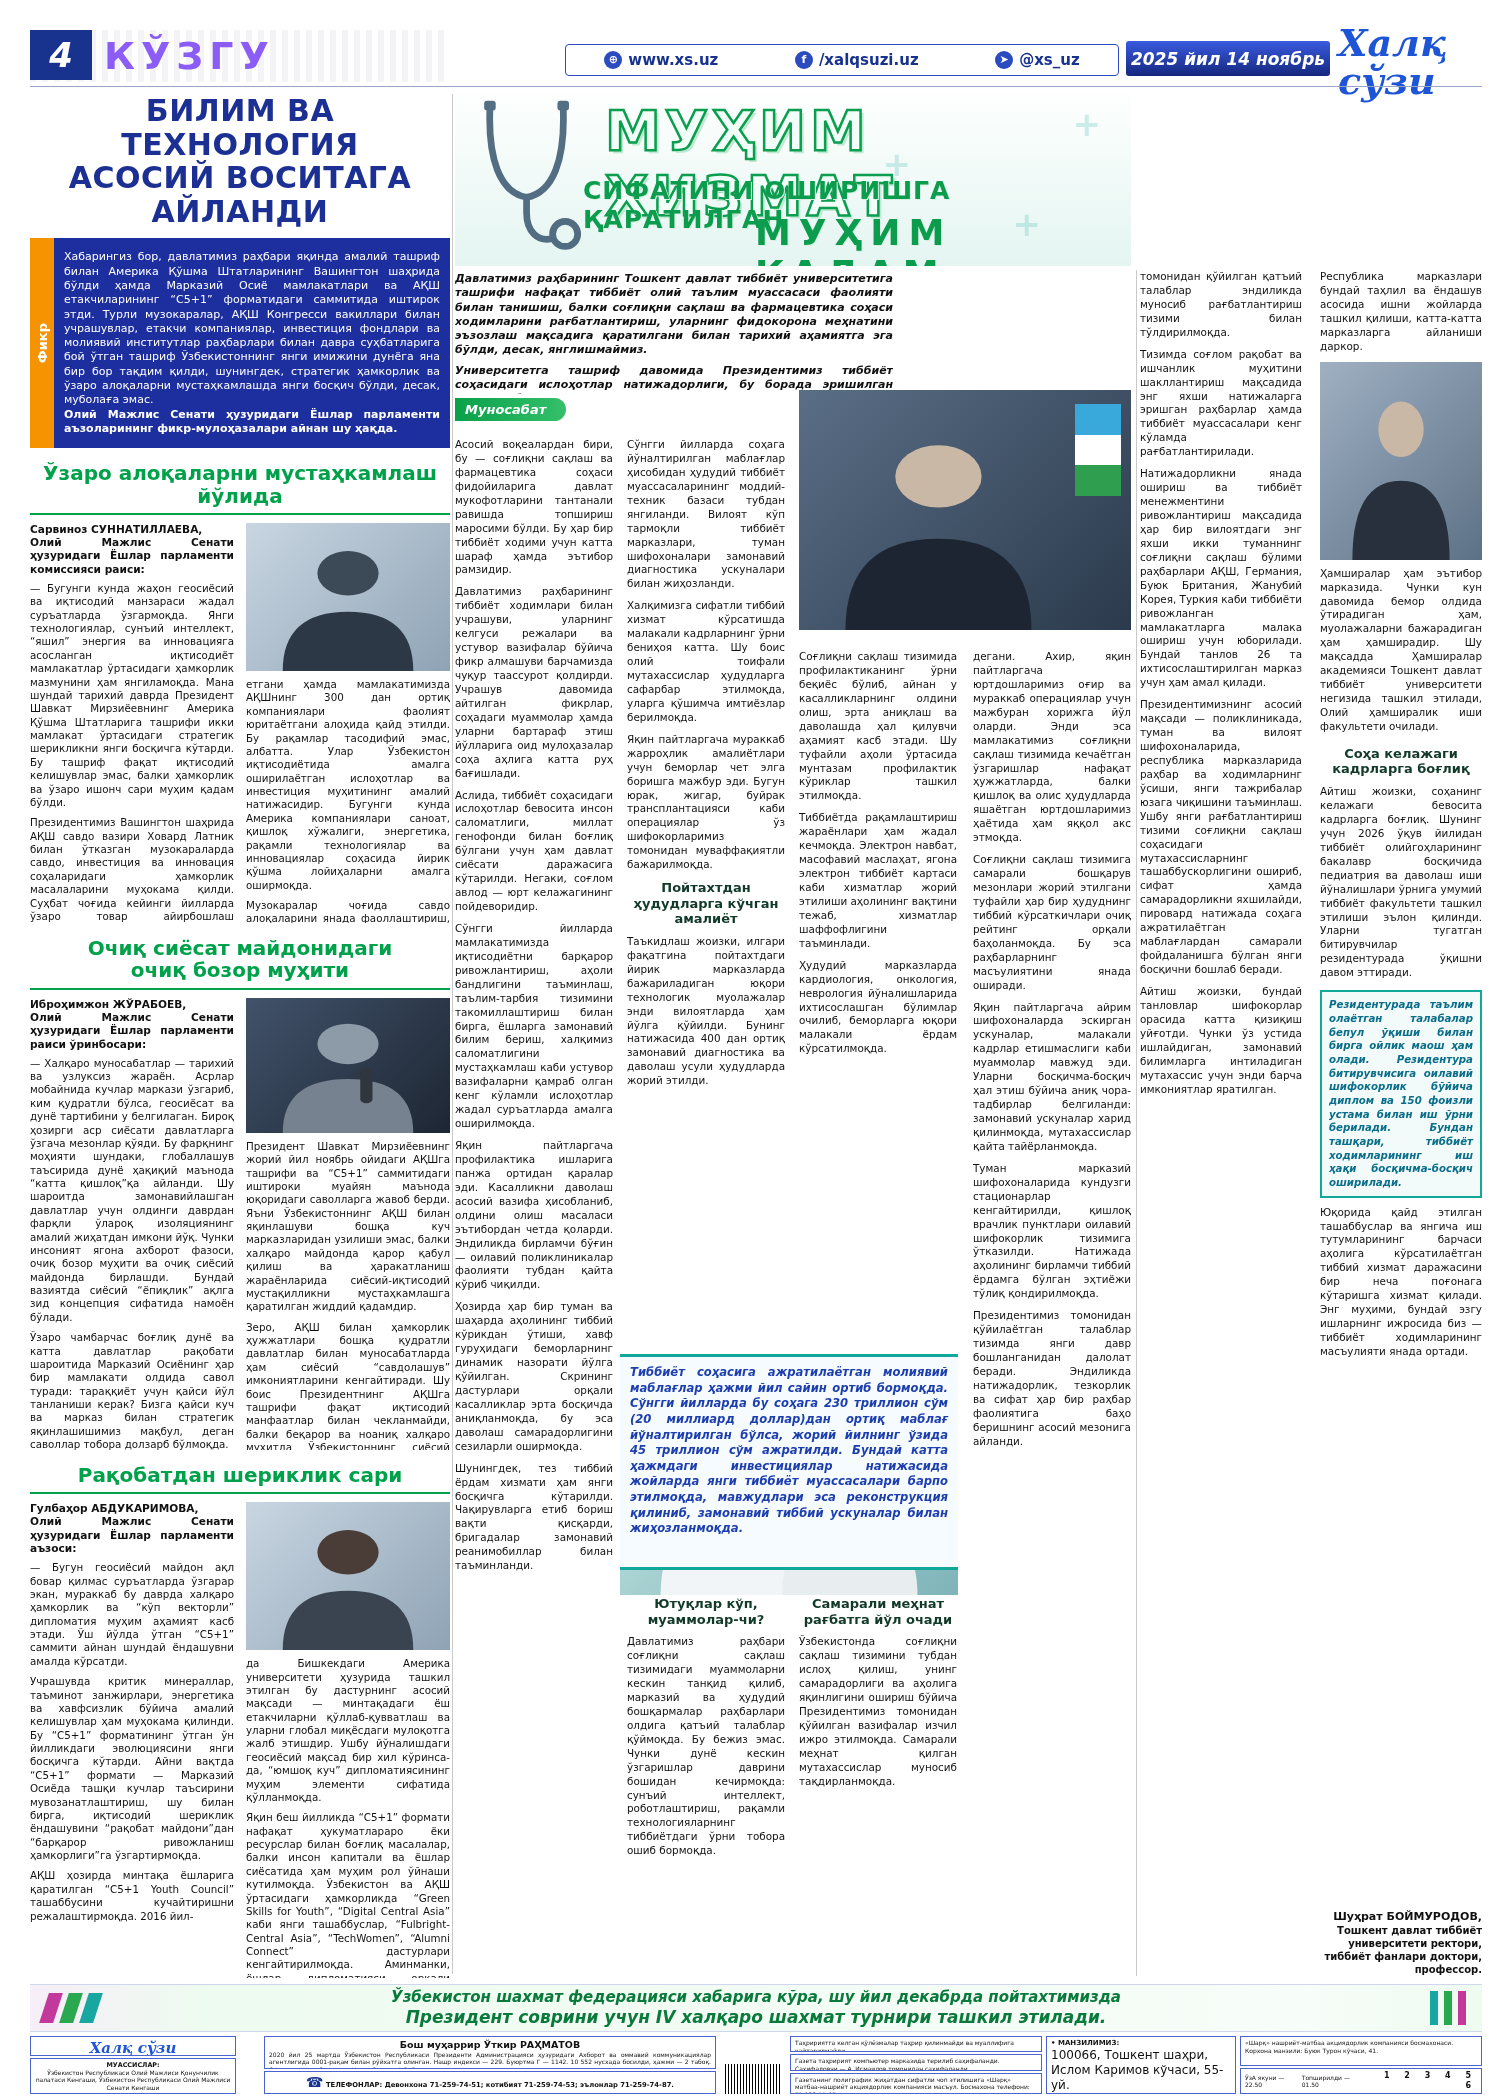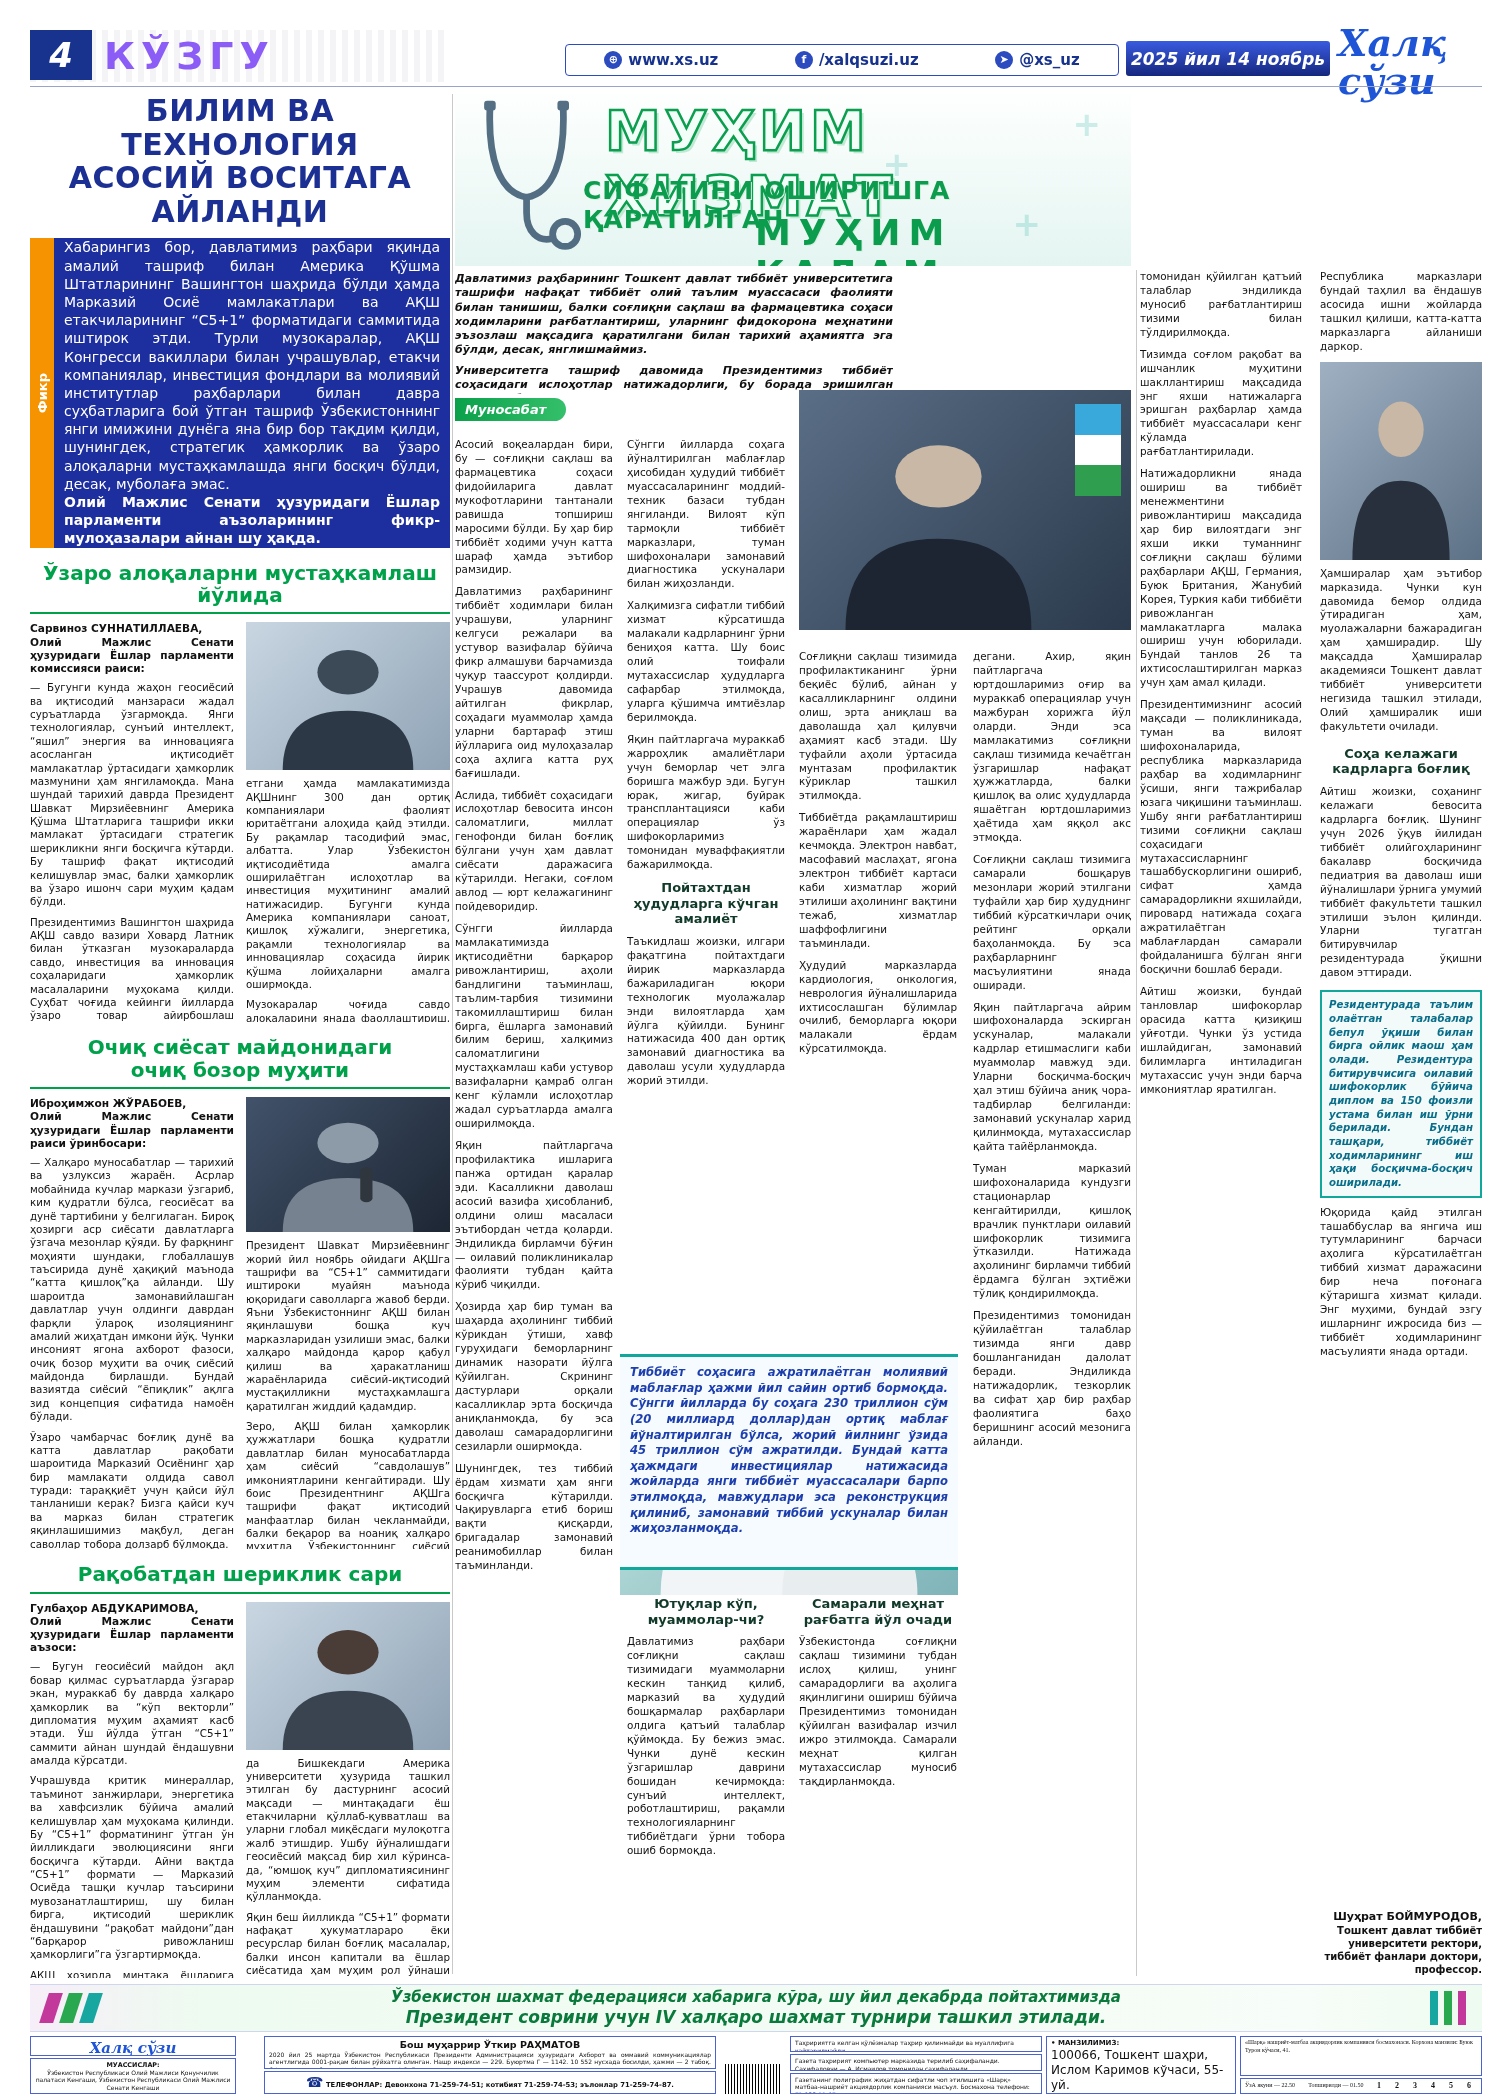--- a/index.html
+++ b/index.html
@@ -25,21 +25,21 @@
            font-weight:800;font-size:38px;color:#1d55d6;line-height:1;}
   .hdr-rule{left:30px;top:86px;width:1452px;border-top:1px solid #9aa4c9;}
   .vr{border-left:1px solid #c9c9c9;width:0;}
   
   .left{left:30px;top:94px;width:420px;height:1884px;overflow:hidden;}
   .left-head{color:#1c2f93;font-weight:900;font-size:30px;line-height:1.12;text-align:center;letter-spacing:.5px;}
   .opinion{display:flex;margin-top:10px;}
   .opinion-tab{width:24px;background:#f59300;color:#fff;display:flex;align-items:center;justify-content:center;
            font-weight:700;font-size:13px;}
   .opinion-tab span{writing-mode:vertical-rl;transform:rotate(180deg);}
-  .opinion-body{flex:1;background:#1d2f9e;color:#fff;padding:0 10px;font-size:14px;line-height:1.3;text-align:justify;}
+  .opinion-body{flex:1;background:#1d2f9e;color:#fff;padding:12px 10px;font-size:11px;line-height:1.3;text-align:justify;}
   .opinion-body .p2{font-weight:700;}
   .art-head{color:#00a14b;font-weight:800;font-size:20px;text-align:center;margin:14px 0 0;line-height:1.12;
            border-bottom:2px solid #00a14b;padding-bottom:6px;}
   .cols2{display:flex;gap:12px;margin-top:8px;overflow:hidden;}
   .c{flex:1;font-size:10.3px;line-height:1.3;text-align:justify;}
   .c p{margin:0 0 7px;}
   .byline{font-weight:700;font-size:10.6px;margin-bottom:6px;line-height:1.25;}
   .photo{position:relative;background:linear-gradient(135deg,#c9d6e2,#8fa3b5);overflow:hidden;margin-bottom:7px;}
   .photo svg{position:absolute;left:0;top:0;width:100%;height:100%;}
   .ph-dark{background:linear-gradient(135deg,#41526a,#1d2633);}
@@ -97,21 +97,21 @@
   .mu-t{font-weight:800;text-align:center;font-size:6.4px;}
   .mu-x{text-align:center;font-size:6px;}
   .f-center{width:452px;display:flex;flex-direction:column;gap:2px;padding-left:24px;}
   .ed{font-weight:800;font-size:9.5px;text-align:center;}
   .reg{font-size:6px;text-align:justify;}
   .tel{font-weight:700;font-size:6.8px;text-align:center;}
   .f-bar{width:66px;display:flex;flex-direction:column;align-items:center;justify-content:flex-end;gap:1px;}
   .barcode{width:56px;height:30px;background:repeating-linear-gradient(90deg,#000 0 1px,#fff 1px 3px,#000 3px 4px,#fff 4px 6px);}
   .f-notes{width:252px;display:flex;flex-direction:column;gap:2px;}
   .f-addr{width:190px;}
-  .f-right{flex:1;display:flex;flex-direction:column;gap:2px;font-family:Liberation Serif, serif;}
+  .f-right{flex:1;display:flex;flex-direction:column;gap:2px;}
   .nums{font-weight:700;font-size:8px;letter-spacing:6px;text-align:right;}
   .phone-ic{font-size:14px;color:#17338e;}
 </style>
 </head>
 <body>
 
 <div class="page">
 
   <div class="abs hdr-secband"></div>
   <div class="abs hdr-num">4</div>

